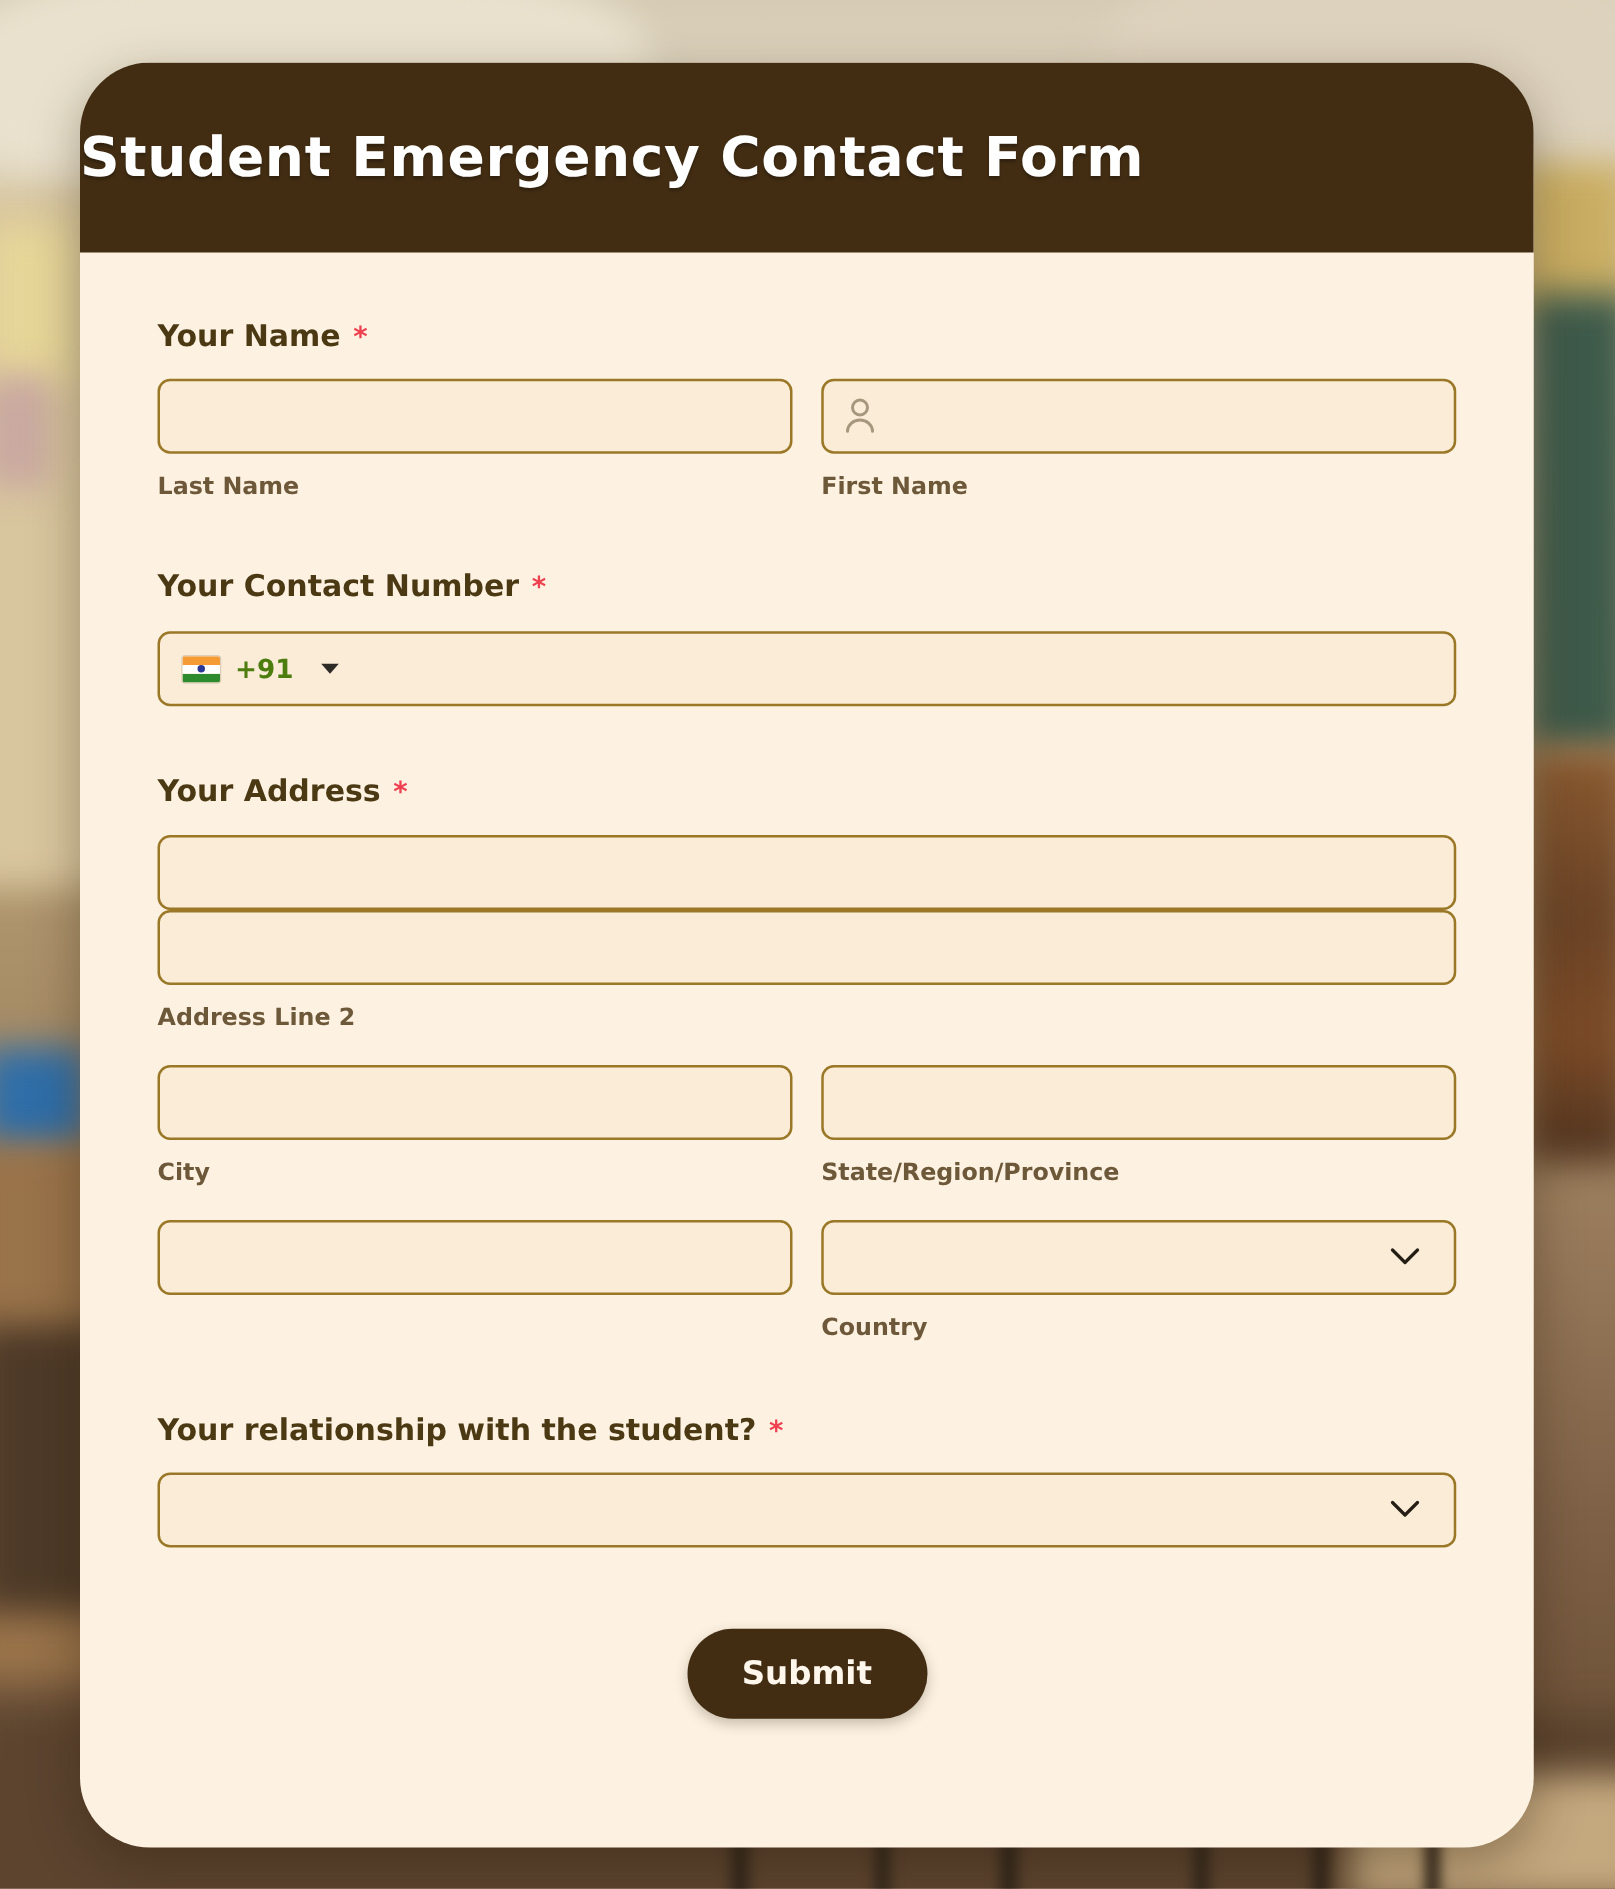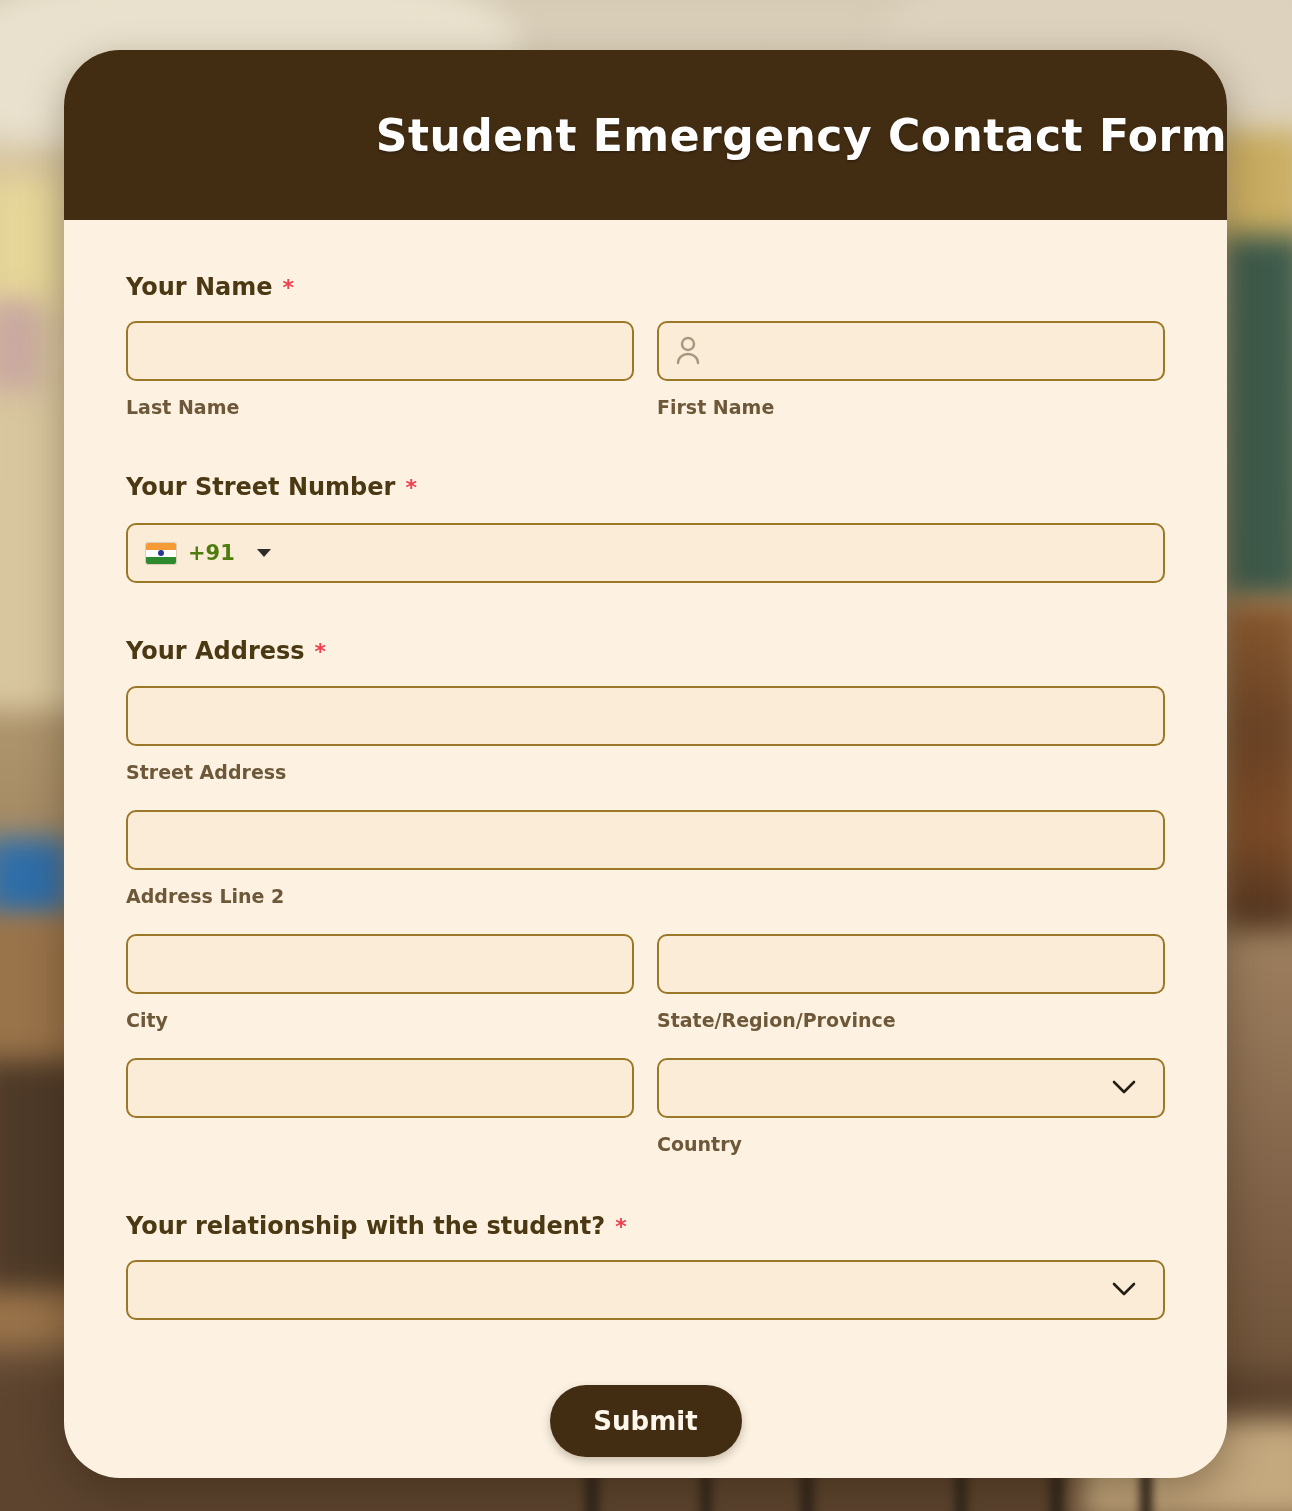--- a/index.html
+++ b/index.html
@@ -44,23 +44,23 @@
   .card {
     position: absolute;
     left: 64px; top: 50px;
     width: 1163px; height: 1428px;
     border-radius: 56px;
     background: #fdf2e1;
     box-shadow: 0 14px 40px rgba(40,25,10,0.35);
     overflow: hidden;
   }
   .card-header {
-    height: 170px;
+    height: 152px;
     background: #422d13;
-    display: flex; align-items: center; justify-content: flex-end;
+    display: flex; align-items: center; justify-content: flex-start;
   }
   .card-header h1 {
     color: #ffffff;
     font-size: 44px;
     font-weight: 700;
     letter-spacing: 0.5px;
     text-shadow: 0 2px 2px rgba(0,0,0,0.25);
   }
   .card-body { padding: 53px 62px 0 62px; }
 
@@ -220,41 +220,40 @@
               </span>
               <input class="txt-input" type="text" style="">
             </div>
             <div class="sublabel">First Name</div>
           </div>
         </div>
       </section>
 
       <section class="sec-contact">
         <div class="label-row">
-          <span class="label">Your Street Number</span>
+          <span class="label">Your Contact Number</span>
           <span class="req">*</span>
         </div>
         <div class="phone-box">
           <span class="flag">
             <span class="s1"></span>
               <span class="s2"></span>
               <span class="s3"></span>
           </span>
           <span class="dial-code">+91</span>
           <span class="caret-down"></span>
         </div>
       </section>
 
       <section class="sec-address">
         <div class="label-row">
           <span class="label">Your Address</span>
           <span class="req">*</span>
         </div>
         <input class="txt-input" type="text" style="">
-        <div class="sublabel gap-after-sub">Street Address</div>
 
         <input class="txt-input" type="text" style="">
         <div class="sublabel gap-after-sub">Address Line 2</div>
 
         <div class="row-2">
           <div class="col">
             <input class="txt-input" type="text" style="">
             <div class="sublabel gap-after-sub">City</div>
           </div>
           <div class="col">

